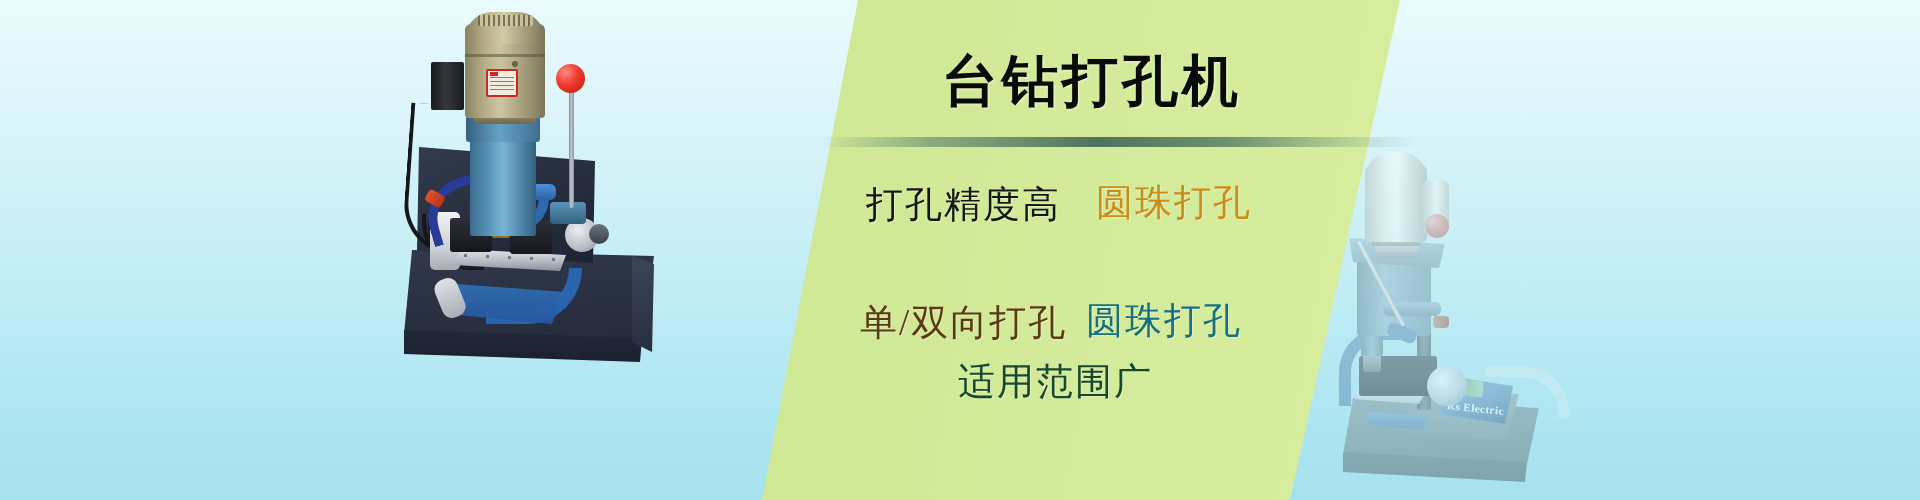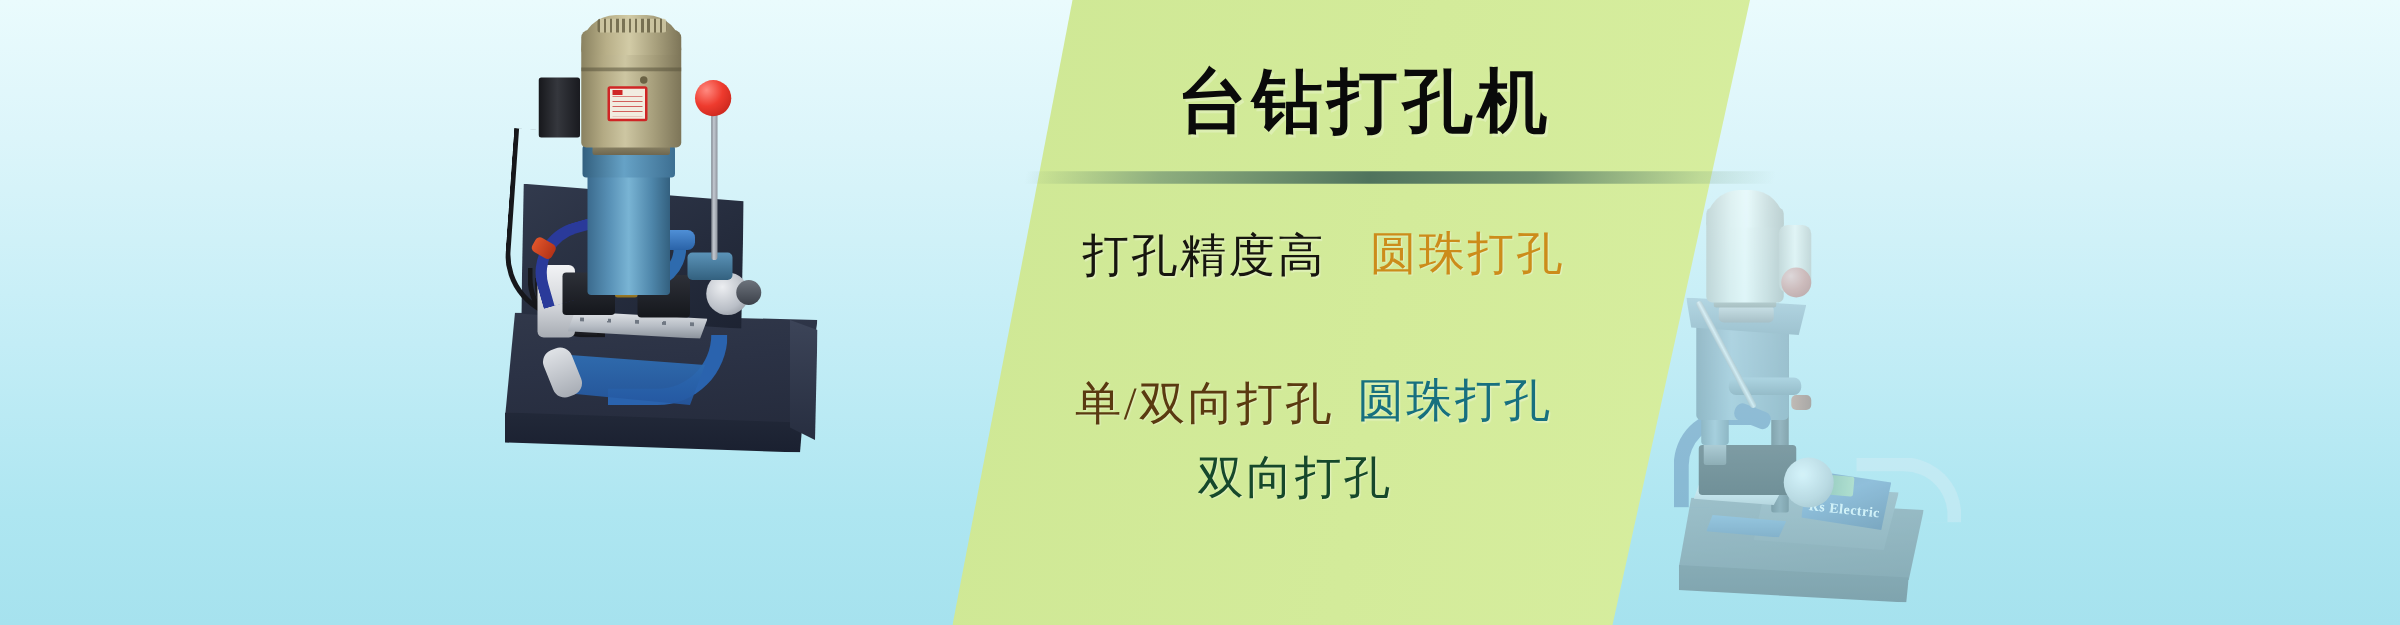--- a/index.html
+++ b/index.html
@@ -477,16 +477,16 @@
     <div class="r-lever-ball"></div>
   </div>
 
   <div class="title">台钻打孔机</div>
 
   <div class="features">
     <div class="feat f-r1a">打孔精度高</div>
     <div class="feat f-r1b">圆珠打孔</div>
     <div class="feat f-r3a">单/双向打孔</div>
     <div class="feat f-r3b">圆珠打孔</div>
-    <div class="feat f-r4">双向打孔</div>
+    <div class="feat f-r4">适用范围广</div>
   </div>
 
 </div>
 
 </body></html>

